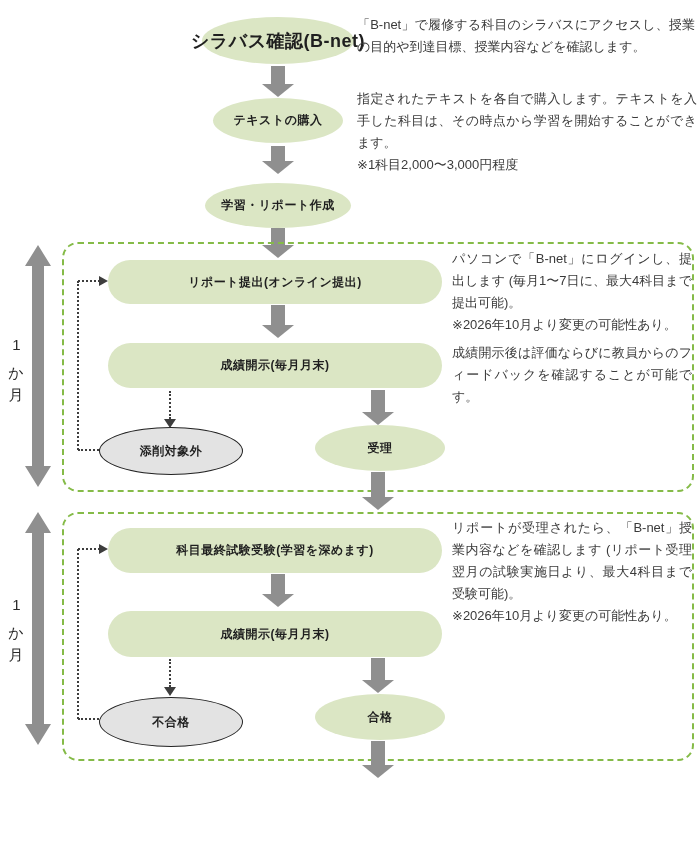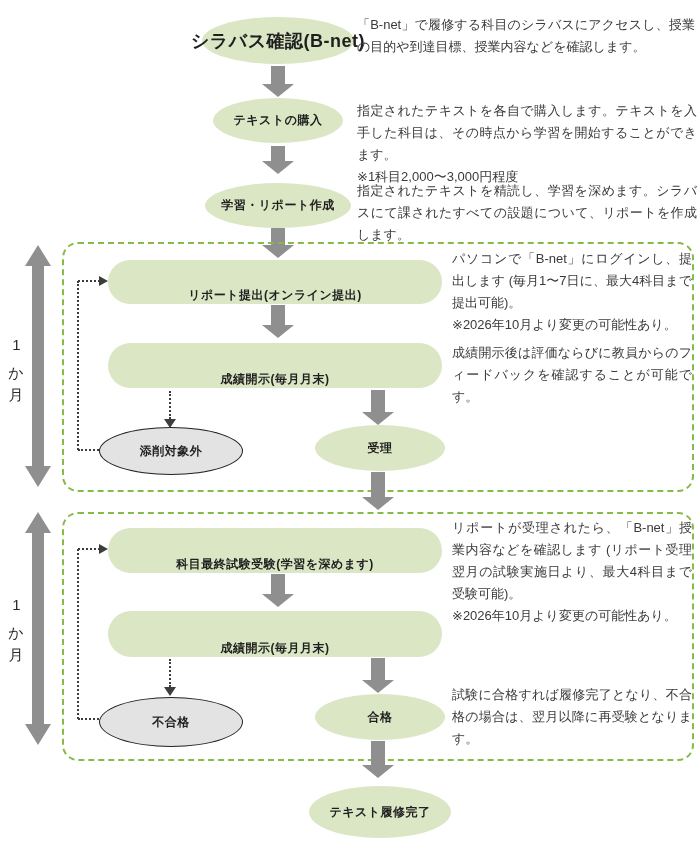--- a/index.html
+++ b/index.html
@@ -19,21 +19,21 @@
   .oval.green{background:var(--node-green,#dbe6c4);}
   .oval.gray{background:var(--node-gray,#e3e3e3);border:1.5px solid #222;}
   .node-label{
     font-size:12px;font-weight:bold;color:var(--label-text,#1f1f1f);
     letter-spacing:0.5px;white-space:nowrap;
   }
 
   
   .proc{
     position:absolute;background:var(--node-green,#dbe6c4);
-    border-radius:23px;display:flex;align-items:flex-end;justify-content:center;
+    border-radius:23px;display:flex;align-items:center;justify-content:center;
   }
 
   
   .desc{
     position:absolute;font-size:13px;line-height:22px;
     color:var(--desc-text,#3a3a3a);white-space:pre-line;text-align:justify;
   }
 
   
   .barrow{position:absolute;width:32px;}
@@ -82,29 +82,28 @@
   <div class="oval green" style="left:202px;top:17px;width:152px;height:47px">
     <span class="node-label" style="font-size:18px">シラバス確認(B-net)</span>
   </div>
   <div class="desc" style="left:357px;top:14px;width:338px">「B-net」で履修する科目のシラバスにアクセスし、授業の目的や到達目標、授業内容などを確認します。</div>
 
   <div class="barrow" style="left:262px;top:66px;height:31px"></div>
 
   <div class="oval green" style="left:213px;top:98px;width:130px;height:45px">
     <span class="node-label">テキストの購入</span>
   </div>
-  <div class="desc" style="left:357px;top:100px;width:340px">指定されたテキストを各自で購入します。テキストを入手した科目は、その時点から学習を開始することができます。
+  <div class="desc" style="left:357px;top:88px;width:340px">指定されたテキストを各自で購入します。テキストを入手した科目は、その時点から学習を開始することができます。
 ※1科目2,000〜3,000円程度</div>
 
   <div class="barrow" style="left:262px;top:146px;height:28px"></div>
 
   <div class="oval green" style="left:205px;top:183px;width:146px;height:45px">
     <span class="node-label">学習・リポート作成</span>
   </div>
-  <div class="desc" style="left:357px;top:180px;width:340px">指定されたテキストを精読し、学習を深めます。シラバスにて課されたすべての設題について、リポートを作成します。</div>
 
   <div class="barrow" style="left:262px;top:228px;height:30px"></div>
 
   <div class="phase-box" style="left:62px;top:242px;width:628px;height:246px"></div>
 
   <svg class="dbl-arrow" style="left:25px;top:245px" width="26" height="242" viewBox="0 0 26 242">
     <polygon points="13,0 26,21 19,21 19,221 26,221 13,242 0,221 7,221 7,21 0,21" fill="#8f8f8f"></polygon>
   </svg>
   <div class="month" style="left:6px;top:336px;height:70px">1か月</div>
 
@@ -168,21 +167,17 @@
   <div class="dot-head-down" style="left:164px;top:687px"></div>
 
   <div class="barrow" style="left:362px;top:658px;height:35px"></div>
 
   <div class="oval green" style="left:315px;top:694px;width:130px;height:46px">
     <span class="node-label">合格</span>
   </div>
   <div class="oval gray" style="left:99px;top:697px;width:142px;height:48px">
     <span class="node-label">不合格</span>
   </div>
-  <div class="desc" style="left:452px;top:684px;width:240px">試験に合格すれば履修完了となり、不合格の場合は、翌月以降に再受験となります。</div>
 
   <div class="barrow" style="left:362px;top:741px;height:37px"></div>
 
-  <div class="oval green" style="left:309px;top:786px;width:142px;height:52px">
-    <span class="node-label">テキスト履修完了</span>
-  </div>
 
 </div>
 
 </body></html>

